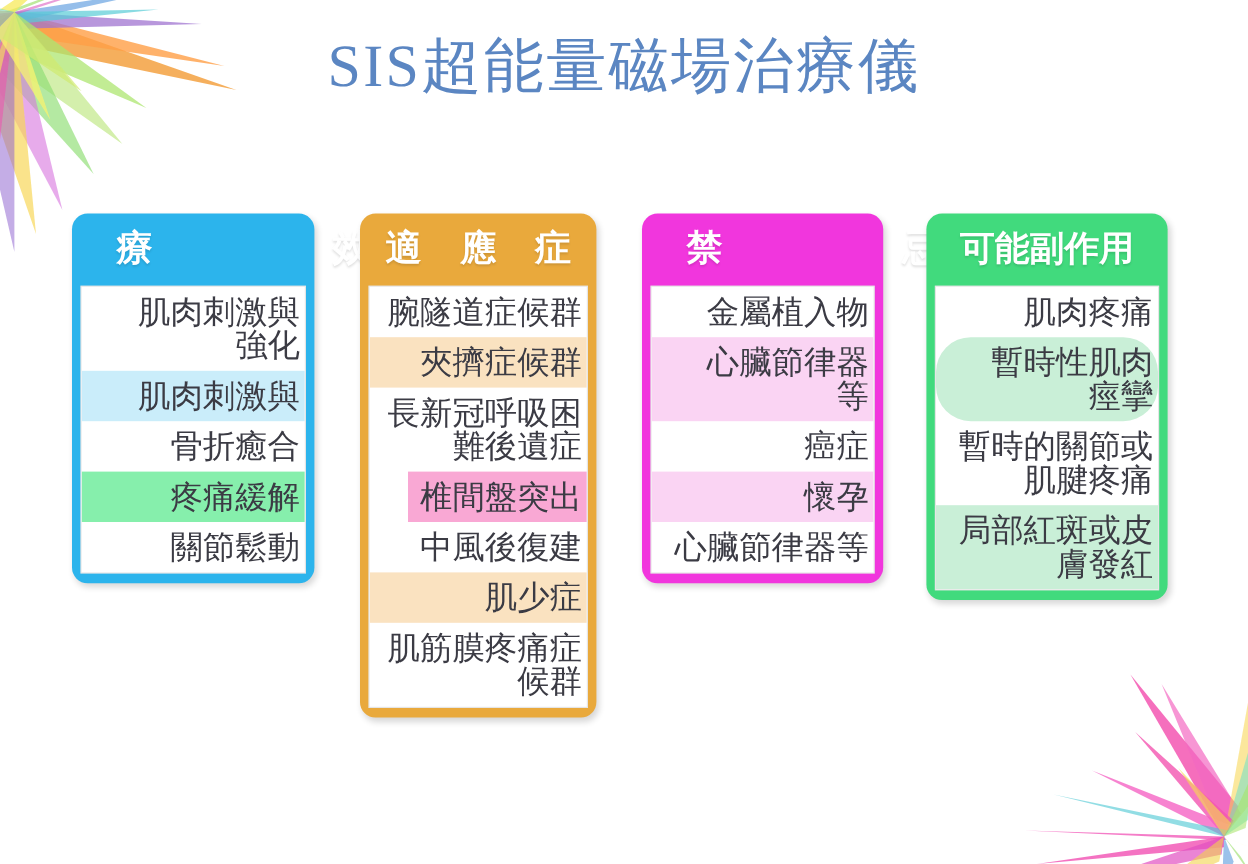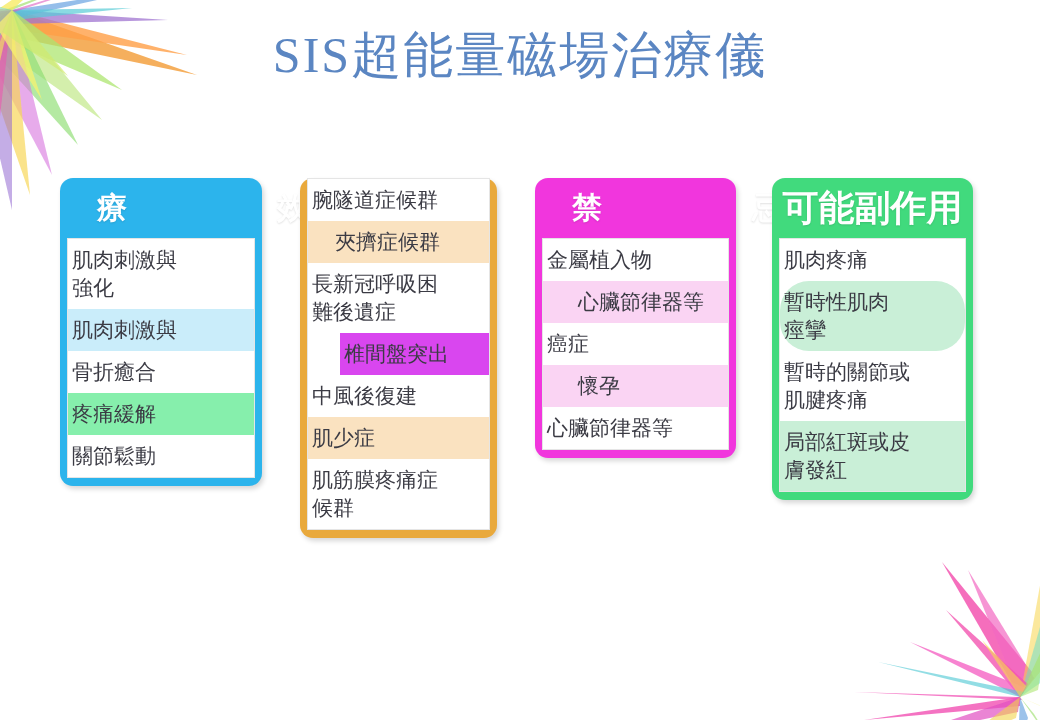--- a/index.html
+++ b/index.html
@@ -53,43 +53,43 @@
     text-shadow:0 1px 2px rgba(0,0,0,0.12);
     white-space:nowrap;
   }
   .card-body{
     background:#ffffff;
     border:1px solid rgba(0,0,0,0.10);
     box-sizing:border-box;
     overflow:hidden;
   }
   .row{
-    text-align:left;
-    font-size:21px;
+    text-align:right;
+    font-size:27px;
     line-height:28px;
     color:#3b3b44;
     padding:7px 4px;
     box-sizing:border-box;
     white-space:pre-line;
   }
 
   
   #card-1{left:60px;width:202px;background:#2CB4EC;}
   #card-1 .row.alt{background:#CAEDFA;}
   
   #card-2{left:300px;width:197px;background:#E9A93C;}
   #card-2 .row.alt{background:#FAE2C0;}
   
   #card-3{left:535px;width:201px;background:#F136DD;}
   #card-3 .row.alt{background:#FAD4F3;padding-left:35px;}
   
   #card-4{left:772px;width:201px;background:#41DA7D;}
   #card-4 .row.alt{background:#C9EFD7;}
 
-  #card-4 .card-header{font-size:36px;letter-spacing:0px;}
+  #card-4 .card-header{font-size:29px;letter-spacing:0px;}
   #card-2 .card-header{letter-spacing:12px;text-indent:12px;}
   .spaced{letter-spacing:30px;text-indent:30px;}
 </style>
 </head>
 <body>
 
 <div class="slide" style="background: rgb(255, 255, 255);">
 
   <div class="burst" id="burst-tl">
     <svg width="230" height="240" viewBox="0 0 230 240">
@@ -129,26 +129,27 @@
         <div class="row">肌肉刺激與
 強化</div>
         <div class="row alt" style="background: rgb(202, 237, 250);">肌肉刺激與</div>
         <div class="row">骨折癒合</div>
         <div class="row alt" style="background: #86efac;">疼痛緩解</div>
         <div class="row">關節鬆動</div>
       </div>
     </div>
 
     <div class="card" id="card-2" style="background: rgb(233, 169, 60);">
+      <div class="card-header">適 應 症</div>
       <div class="card-body">
         <div class="row">腕隧道症候群</div>
         <div class="row alt" style="background: rgb(250, 226, 192); padding-left: 27px;">夾擠症候群</div>
         <div class="row">長新冠呼吸困
 難後遺症</div>
-        <div class="row alt" style="background: #d946ef; margin-left: 32px;">椎間盤突出</div>
+        <div class="row alt" style="background: #f9a8d4; margin-left: 32px;">椎間盤突出</div>
         <div class="row">中風後復建</div>
         <div class="row alt" style="background: rgb(250, 226, 192);">肌少症</div>
         <div class="row">肌筋膜疼痛症
 候群</div>
       </div>
     </div>
 
     <div class="card" id="card-3" style="background: rgb(241, 54, 221);">
       <div class="card-header spaced">禁　　忌</div>
       <div class="card-body">

